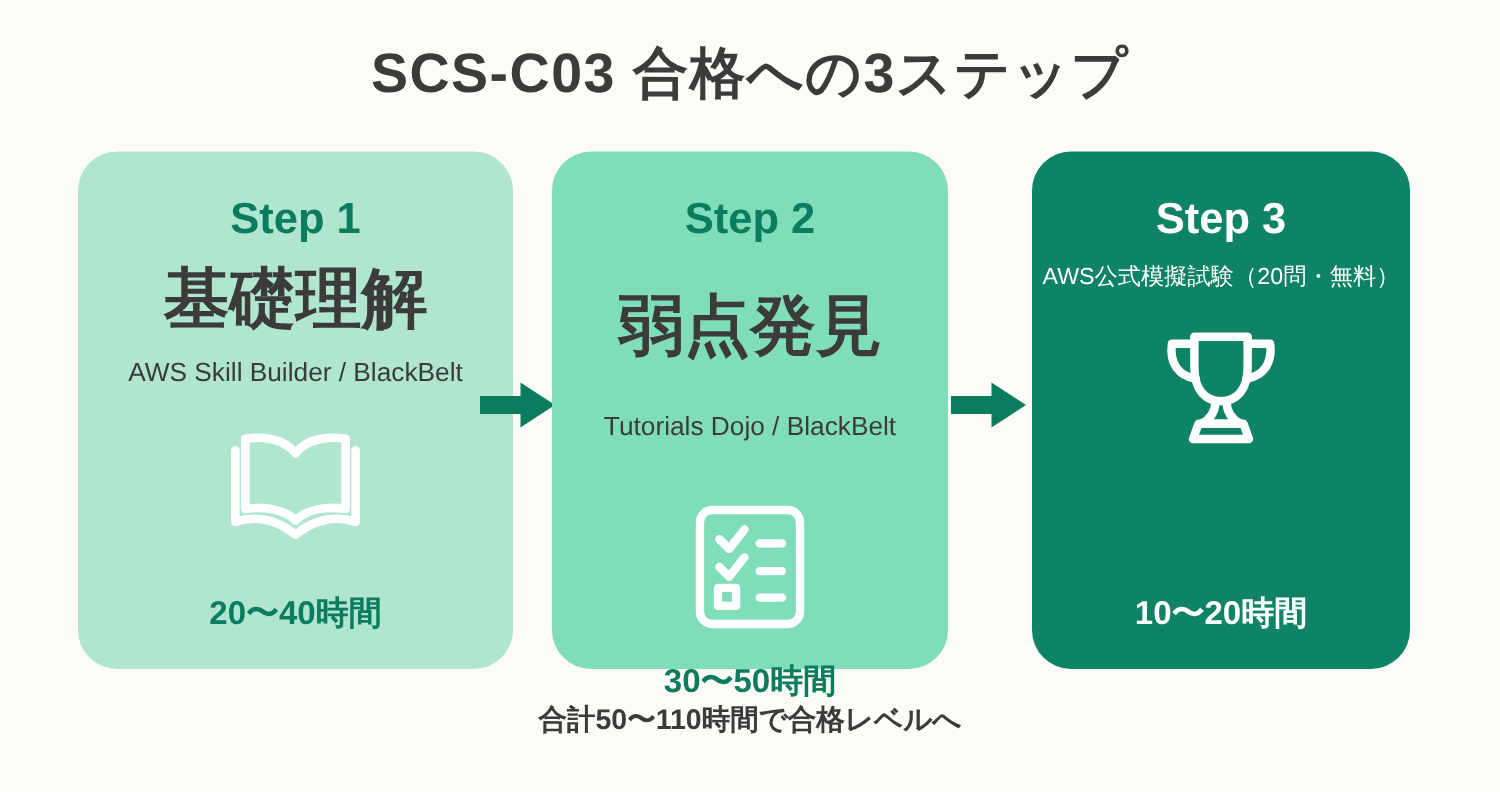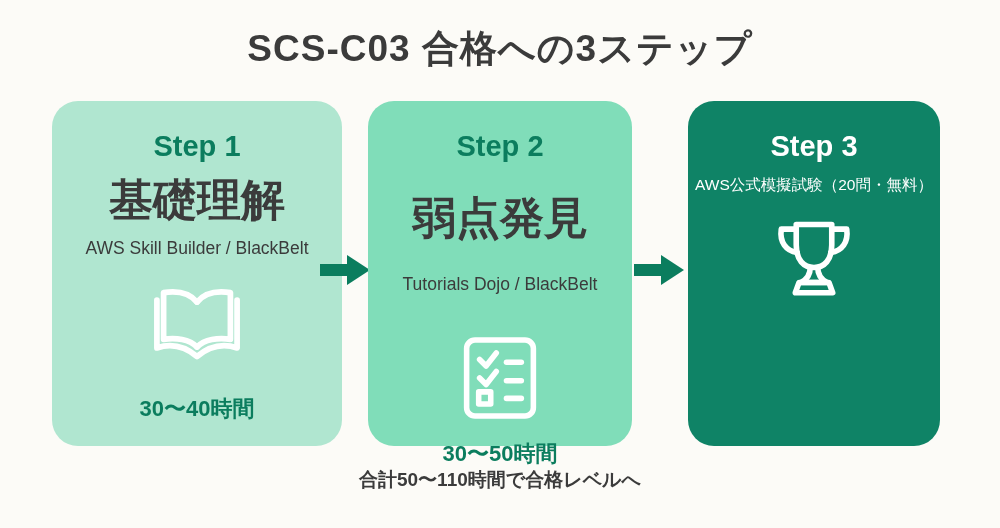--- a/index.html
+++ b/index.html
@@ -73,21 +73,21 @@
     <div class="step-label">Step 1</div>
     <div class="step-heading">基礎理解</div>
     <div class="step-subtitle">AWS Skill Builder / BlackBelt</div>
     <div class="step-icon">
       <svg class="icon-svg" width="100" height="84" viewBox="0 0 104 88">
         <path d="M10 18 V68 C25 63 40 67 52 77 C64 67 79 63 94 68 V18"></path>
         <path d="M52 20 C44 10 30 8 17 10 V59 C30 57 44 59 52 67"></path>
         <path d="M52 20 C60 10 74 8 87 10 V59 C74 57 60 59 52 67"></path>
       </svg>
     </div>
-    <div class="step-hours">30〜40時間</div>
+    <div class="step-hours">20〜40時間</div>
   </div>
 
   <div class="arrow arrow1">
     <svg width="50" height="40" viewBox="0 0 50 40">
       <rect x="0" y="14" width="29" height="12"></rect>
       <polygon points="27,5 50,20 27,35"></polygon>
     </svg>
   </div>
 
   <div class="card card2">
@@ -120,17 +120,18 @@
     <div class="step-subtitle">AWS公式模擬試験（20問・無料）</div>
     <div class="step-icon">
       <svg class="icon-svg" width="88" height="86" viewBox="0 0 94 92">
         <path d="M28 8 H66 V30 C66 46 58 54 47 54 C36 54 28 46 28 30 Z"></path>
         <path d="M28 13 H12 C10 27 17 36 29 38"></path>
         <path d="M66 13 H82 C84 27 77 36 65 38"></path>
         <path d="M43 54 C43 62 39 67 33 70 H61 C55 67 51 62 51 54"></path>
         <path d="M31 70 H63 L67 81 H27 Z"></path>
       </svg>
     </div>
+    <div class="step-hours">10〜20時間</div>
   </div>
 
   <div class="footer-text">合計50〜110時間で合格レベルへ</div>
 
 </div>
 
 </body></html>

